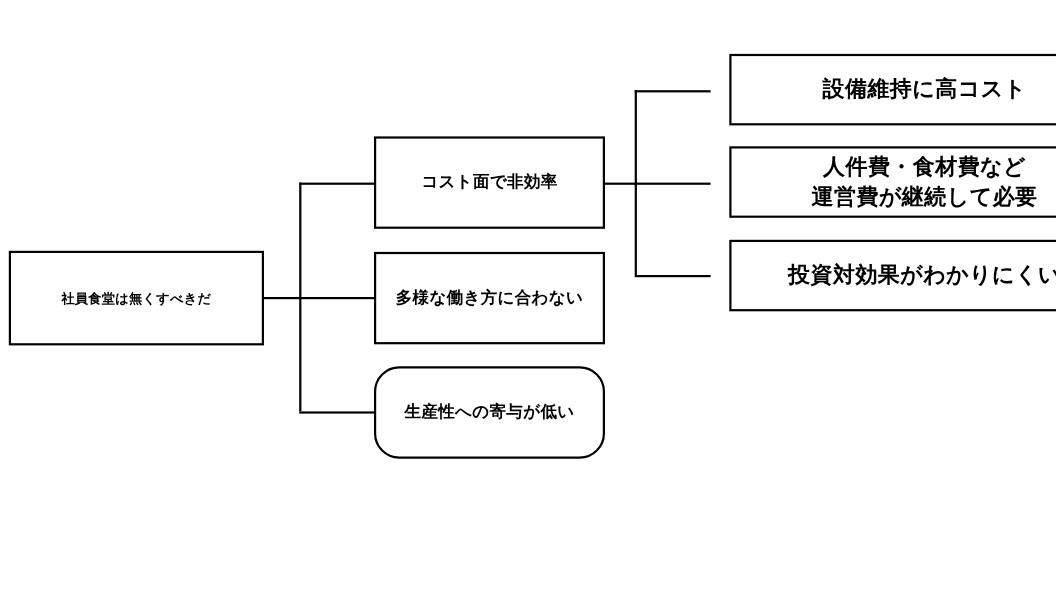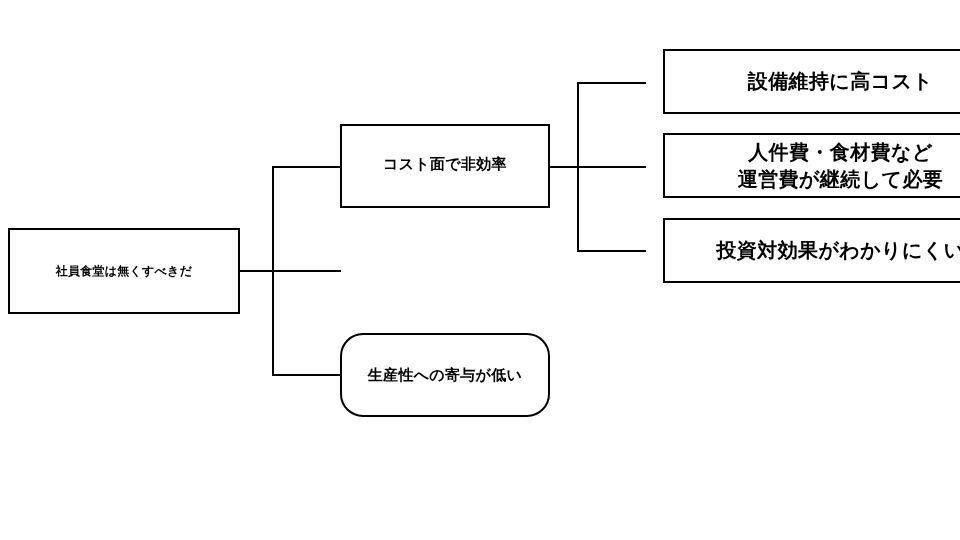--- a/index.html
+++ b/index.html
@@ -65,21 +65,21 @@
     width: 232px;
     height: 86px;
     font-size: 12px;
   }
   .node-l2 {
     width: 210px;
     height: 84px;
     font-size: 15px;
     left: 340px;
   }
-  .node-l2-a { top: 124px; font-family: Liberation Mono, monospace; }
+  .node-l2-a { top: 124px; }
   .node-l2-b { top: 229px; }
   .node-l2-c { top: 333px; border-radius: 23px; }
   .node-l3 {
     width: 355px;
     height: 65px;
     font-size: 20px;
     left: 663px;
   }
   .node-l3-a { top: 49px; }
   .node-l3-b { top: 133px; }
@@ -109,20 +109,23 @@
     <div class="hline" style="left:577px; top:250px; width:69px;"></div>
   </div>
 
   <div class="node node-root">
     <span class="label">社員食堂は無くすべきだ</span>
   </div>
 
   <div class="node node-l2 node-l2-a">
     <span class="label">コスト面で非効率</span>
   </div>
+  <div class="node node-l2 node-l2-b">
+    <span class="label">多様な働き方に合わない</span>
+  </div>
   <div class="node node-l2 node-l2-c">
     <span class="label">生産性への寄与が低い</span>
   </div>
 
   <div class="node node-l3 node-l3-a">
     <span class="label">設備維持に高コスト</span>
   </div>
   <div class="node node-l3 node-l3-b">
     <span class="label">人件費・食材費など
 運営費が継続して必要</span>

